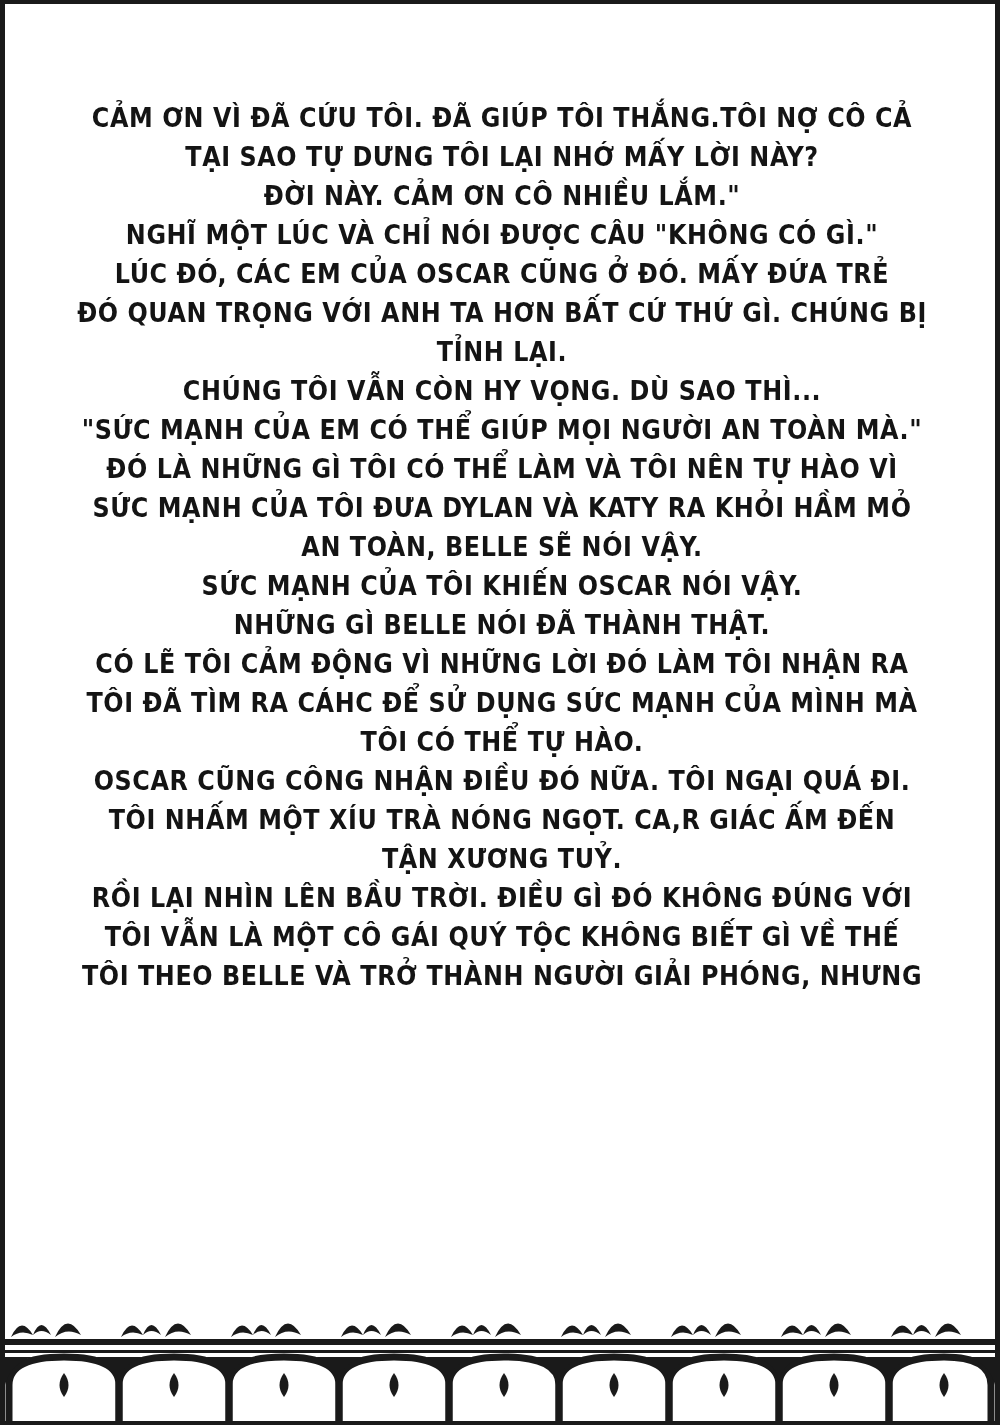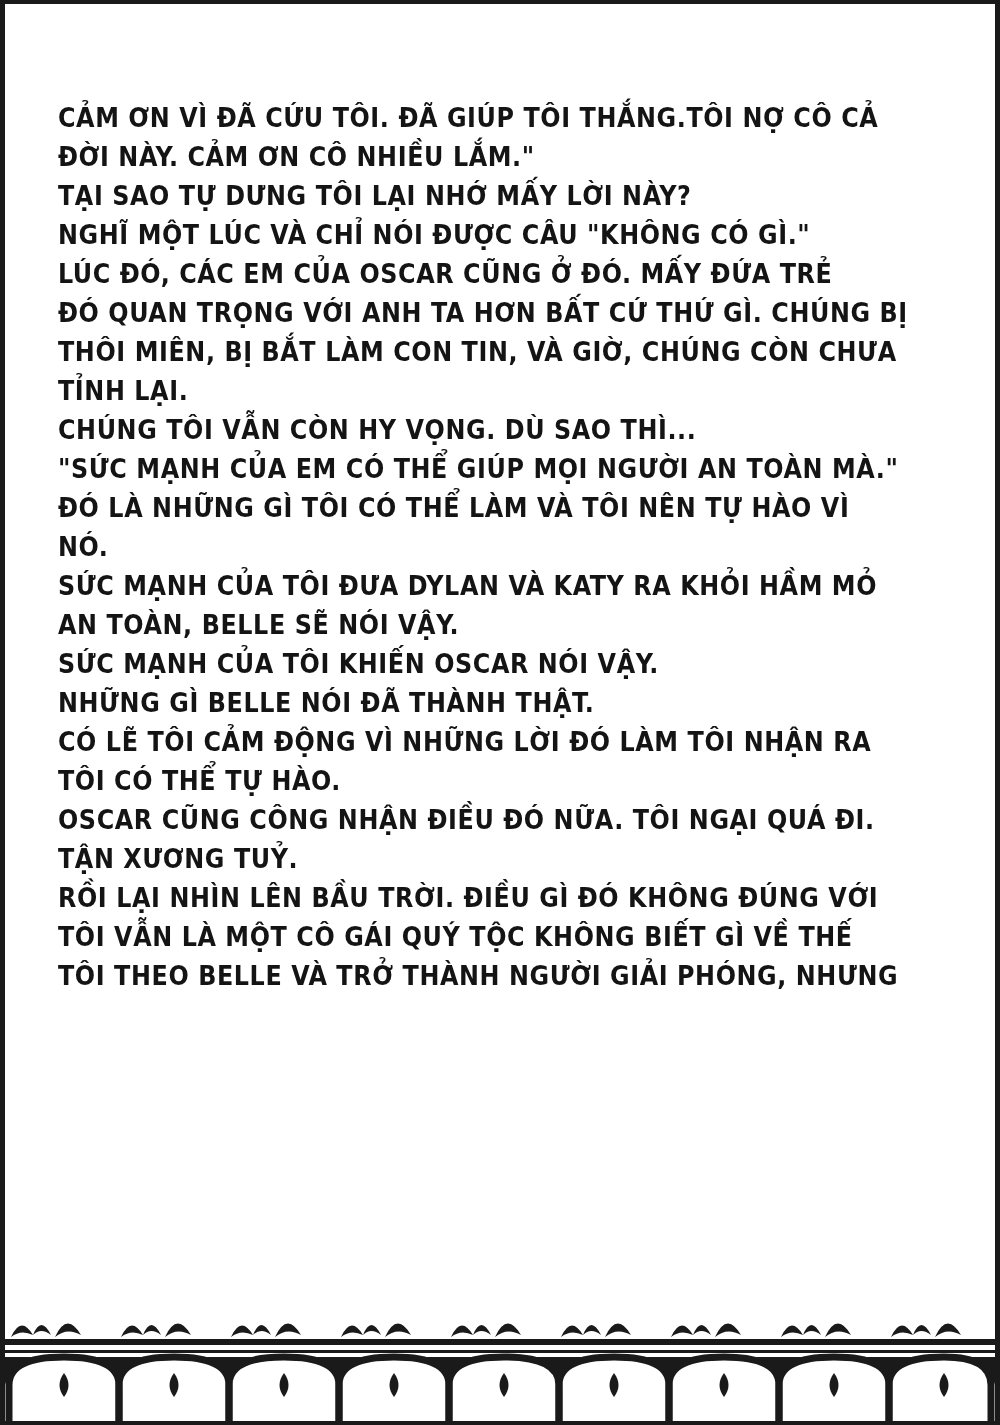--- a/index.html
+++ b/index.html
@@ -14,20 +14,21 @@
     overflow: hidden;
     font-family: "DejaVu Sans", sans-serif;
   }
 
   
   .page {
     position: absolute;
     inset: 0;
     background: #ffffff;
     box-sizing: border-box;
+    text-align: center;
   }
   .frame-left, .frame-right, .frame-top, .frame-bottom {
     position: absolute;
     background: #1a1a1a;
   }
   .frame-left  { left: 0;   top: 0; width: 5px;  height: 100%; }
   .frame-right { right: 0;  top: 0; width: 5px;  height: 100%; }
   .frame-top   { left: 0;   top: 0; height: 4px; width: 100%; }
   .frame-bottom{ left: 0; bottom: 0; height: 4px; width: 100%; }
 
@@ -74,38 +75,38 @@
 
 <div class="page">
 
   <div class="frame-left"></div>
   <div class="frame-right"></div>
   <div class="frame-top"></div>
   <div class="frame-bottom"></div>
 
   <div class="text-block">
     <div class="line">CẢM ƠN VÌ ĐÃ CỨU TÔI. ĐÃ GIÚP TÔI THẮNG.TÔI NỢ CÔ CẢ</div>
+    <div class="line">TẠI SAO TỰ DƯNG TÔI LẠI NHỚ MẤY LỜI NÀY?</div>
     <div class="line">ĐỜI NÀY. CẢM ƠN CÔ NHIỀU LẮM."</div>
-    <div class="line">TẠI SAO TỰ DƯNG TÔI LẠI NHỚ MẤY LỜI NÀY?</div>
     <div class="line">NGHĨ MỘT LÚC VÀ CHỈ NÓI ĐƯỢC CÂU "KHÔNG CÓ GÌ."</div>
     <div class="line">LÚC ĐÓ, CÁC EM CỦA OSCAR CŨNG Ở ĐÓ. MẤY ĐỨA TRẺ</div>
     <div class="line">ĐÓ QUAN TRỌNG VỚI ANH TA HƠN BẤT CỨ THỨ GÌ. CHÚNG BỊ</div>
-    <div class="line">THÔI MIÊN, BỊ BẮT LÀM CON TIN, VÀ GIỜ, CHÚNG CÒN CHƯA</div>
     <div class="line">TỈNH LẠI.</div>
     <div class="line">CHÚNG TÔI VẪN CÒN HY VỌNG. DÙ SAO THÌ...</div>
     <div class="line">"SỨC MẠNH CỦA EM CÓ THỂ GIÚP MỌI NGƯỜI AN TOÀN MÀ."</div>
     <div class="line">ĐÓ LÀ NHỮNG GÌ TÔI CÓ THỂ LÀM VÀ TÔI NÊN TỰ HÀO VÌ</div>
-    <div class="line">NÓ.</div>
     <div class="line">SỨC MẠNH CỦA TÔI ĐƯA DYLAN VÀ KATY RA KHỎI HẦM MỎ</div>
     <div class="line">AN TOÀN, BELLE SẼ NÓI VẬY.</div>
     <div class="line">SỨC MẠNH CỦA TÔI KHIẾN OSCAR NÓI VẬY.</div>
     <div class="line">NHỮNG GÌ BELLE NÓI ĐÃ THÀNH THẬT.</div>
     <div class="line">CÓ LẼ TÔI CẢM ĐỘNG VÌ NHỮNG LỜI ĐÓ LÀM TÔI NHẬN RA</div>
+    <div class="line">TÔI ĐÃ TÌM RA CÁHC ĐỂ SỬ DỤNG SỨC MẠNH CỦA MÌNH MÀ</div>
     <div class="line">TÔI CÓ THỂ TỰ HÀO.</div>
     <div class="line">OSCAR CŨNG CÔNG NHẬN ĐIỀU ĐÓ NỮA. TÔI NGẠI QUÁ ĐI.</div>
+    <div class="line">TÔI NHẤM MỘT XÍU TRÀ NÓNG NGỌT. CA,R GIÁC ẤM ĐẾN</div>
     <div class="line">TẬN XƯƠNG TUỶ.</div>
     <div class="line">RỒI LẠI NHÌN LÊN BẦU TRỜI. ĐIỀU GÌ ĐÓ KHÔNG ĐÚNG VỚI</div>
     <div class="line">TÔI VẪN LÀ MỘT CÔ GÁI QUÝ TỘC KHÔNG BIẾT GÌ VỀ THẾ</div>
     <div class="line">TÔI THEO BELLE VÀ TRỞ THÀNH NGƯỜI GIẢI PHÓNG, NHƯNG</div>
   </div>
 
   <div class="ornament-band">
     <svg class="ornament-svg" viewBox="0 0 990 122" preserveAspectRatio="none">
 
       <g fill="#1a1a1a">

